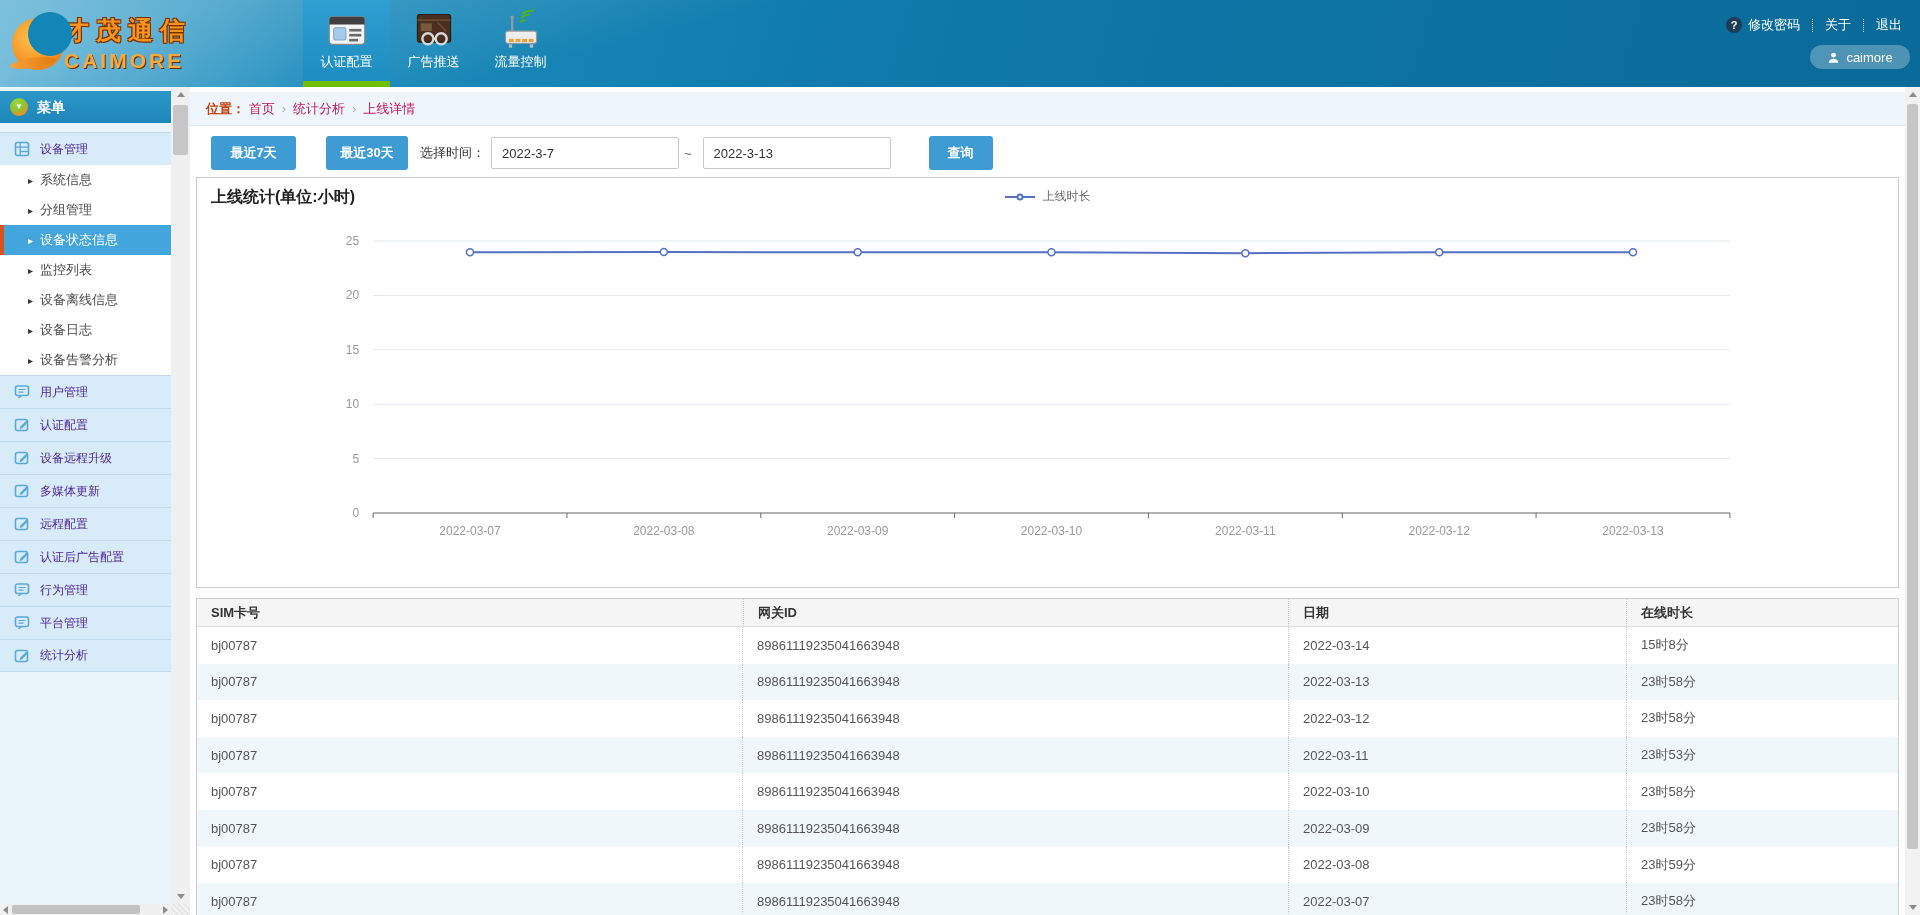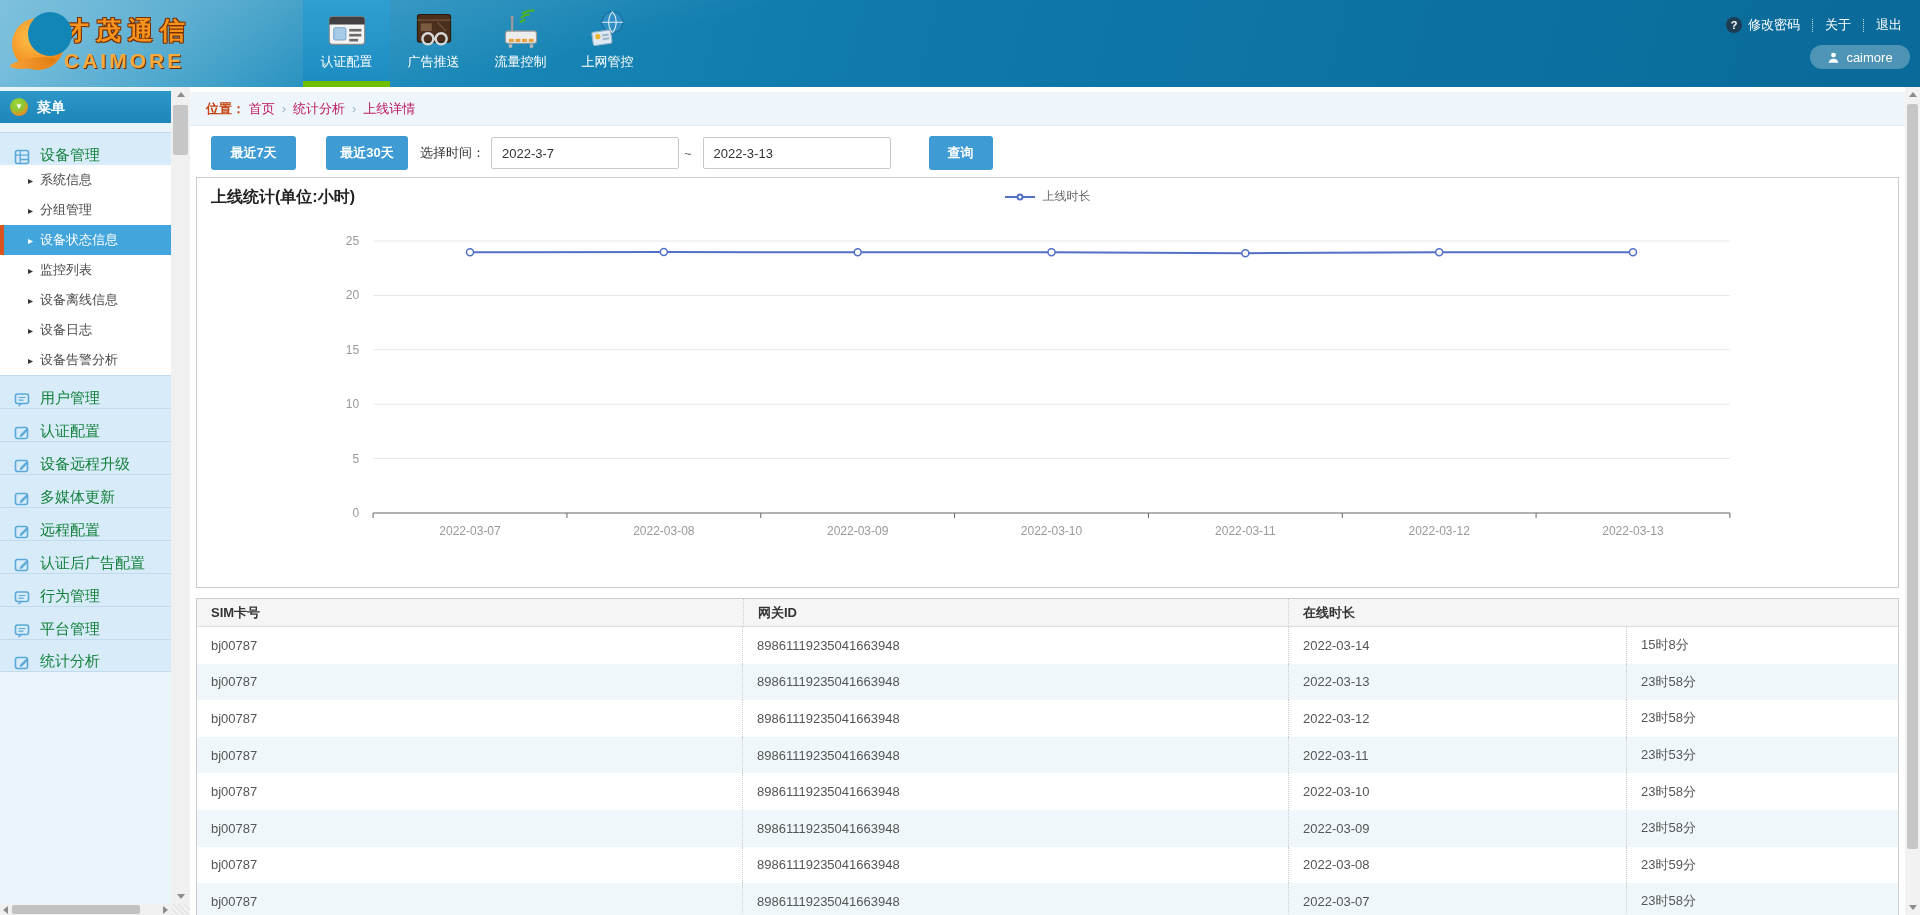--- a/index.html
+++ b/index.html
@@ -46,22 +46,22 @@
   .user-pill svg { width:13px; height:13px; margin-right:6px; }
 
   
   .sidebar { position:absolute; left:0; top:87px; width:171px; bottom:11px; background:#e9f5fb; overflow:hidden; }
   .menu-head { margin-top:4px; height:32px; line-height:32px; background:linear-gradient(180deg,#2d97c8,#1e86b8);
       color:#fff; font-size:14px; font-weight:bold; display:flex; align-items:center; cursor:pointer; }
   .menu-ball { width:18px; height:18px; border-radius:50%; margin:0 9px 0 10px;
       background:radial-gradient(circle at 40% 30%, #9ed63e 0%, #8cc631 40%, #f28c1e 75%);
       display:flex; align-items:center; justify-content:center; color:#fff; font-size:8px; }
   .side-gap { height:9px; }
-  .side-section { height:33px; display:flex; align-items:flex-end; background:#d7ecf8;
-      border-top:1px solid #c2dbec; font-size:15px; color:#15803d; cursor:pointer; }
+  .side-section { height:33px; display:flex; align-items:center; background:#d7ecf8;
+      border-top:1px solid #c2dbec; font-size:12px; color:#4c1d95; cursor:pointer; }
   .side-section:last-child { border-bottom:1px solid #c2dbec; }
   .side-section .sicon { width:16px; height:16px; margin:0 10px 0 14px; flex:0 0 16px; }
   .side-sub { height:30px; display:flex; align-items:center; background:#fff; font-size:13px; color:#4a4a4a; cursor:pointer; }
   .side-sub .caret { margin:0 7px 0 28px; font-size:10px; color:#333; }
   .side-sub.selected { background:#42a5dc; color:#fff; border-left:4px solid #d9531e; }
   .side-sub.selected .caret { color:#fff; margin-left:24px; }
 
   
   .vscroll { position:absolute; background:#f0f0f0; z-index:6; }
   .vscroll.leftbar { left:171px; top:87px; width:19px; bottom:11px; }
@@ -169,33 +169,20 @@
               <path d="M20 4.5A15 15 0 0 1 31 1.5" fill="none" stroke="#4db31e" stroke-width="2"></path>
               <rect x="5" y="20" width="28" height="11" rx="2" fill="#ededed" stroke="#9a9a9a"></rect>
               <rect x="8" y="27" width="4.5" height="2.8" fill="#e8a13c"></rect>
               <rect x="14" y="27" width="4.5" height="2.8" fill="#e8a13c"></rect>
               <rect x="20" y="27" width="4.5" height="2.8" fill="#e8a13c"></rect>
               <rect x="26" y="27" width="4.5" height="2.8" fill="#e8a13c"></rect>
               <rect x="8" y="32" width="3" height="3" fill="#bbb"></rect>
               <rect x="27" y="32" width="3" height="3" fill="#bbb"></rect>
             </svg></span>
           <div class="tlabel">流量控制</div>
-        </div>
-        <div class="nav-tab">
-          <span class="ticon"><svg viewBox="0 0 38 38">
-              <circle cx="23" cy="12" r="9.5" fill="#2f8fc4" stroke="#1c6e9e"></circle>
-              <path d="M13.5 12h19M23 2.5a15 15 0 0 1 0 19M23 2.5a15 15 0 0 0 0 19" stroke="rgba(255,255,255,.85)" fill="none"></path>
-              <g transform="rotate(-8 14 26)">
-                <rect x="5" y="20" width="17" height="12" rx="1.5" fill="#dfe9f2" stroke="#9ab4c9"></rect>
-                <circle cx="10" cy="24.5" r="2.4" fill="#f0b429"></circle>
-                <rect x="14" y="23" width="6" height="1.8" fill="#9ab4c9"></rect>
-                <rect x="14" y="26.5" width="6" height="1.8" fill="#9ab4c9"></rect>
-              </g>
-            </svg></span>
-          <div class="tlabel">上网管控</div>
         </div>
       </nav>
 
     <div class="top-links">
       <span class="help-badge">?</span>
       <a>修改密码</a>
       <span class="tl-sep"></span>
       <a>关于</a>
       <span class="tl-sep"></span>
       <a>退出</a>
@@ -402,20 +389,21 @@
           <circle cx="1047.7142857142858" cy="75.18560000000002" r="3.5" fill="#fff" stroke="#5470c6" stroke-width="1.5"></circle>
           <circle cx="1241.4285714285716" cy="74.20640000000003" r="3.5" fill="#fff" stroke="#5470c6" stroke-width="1.5"></circle>
           <circle cx="1435.142857142857" cy="74.20640000000003" r="3.5" fill="#fff" stroke="#5470c6" stroke-width="1.5"></circle>
         </svg>
     </section>
 
     <section class="data-table">
       <div class="thead" id="table-header">
           <div class="th c1">SIM卡号</div>
           <div class="th c0">网关ID</div>
+          <div class="th c2">日期</div>
           <div class="th c3">在线时长</div>
         </div>
       <div id="table-body">
           <div class="tr">
             <div class="td c0">bj00787</div>
             <div class="td c1">89861119235041663948</div>
             <div class="td c2">2022-03-14</div>
             <div class="td c3">15时8分</div>
           </div>
           <div class="tr">

